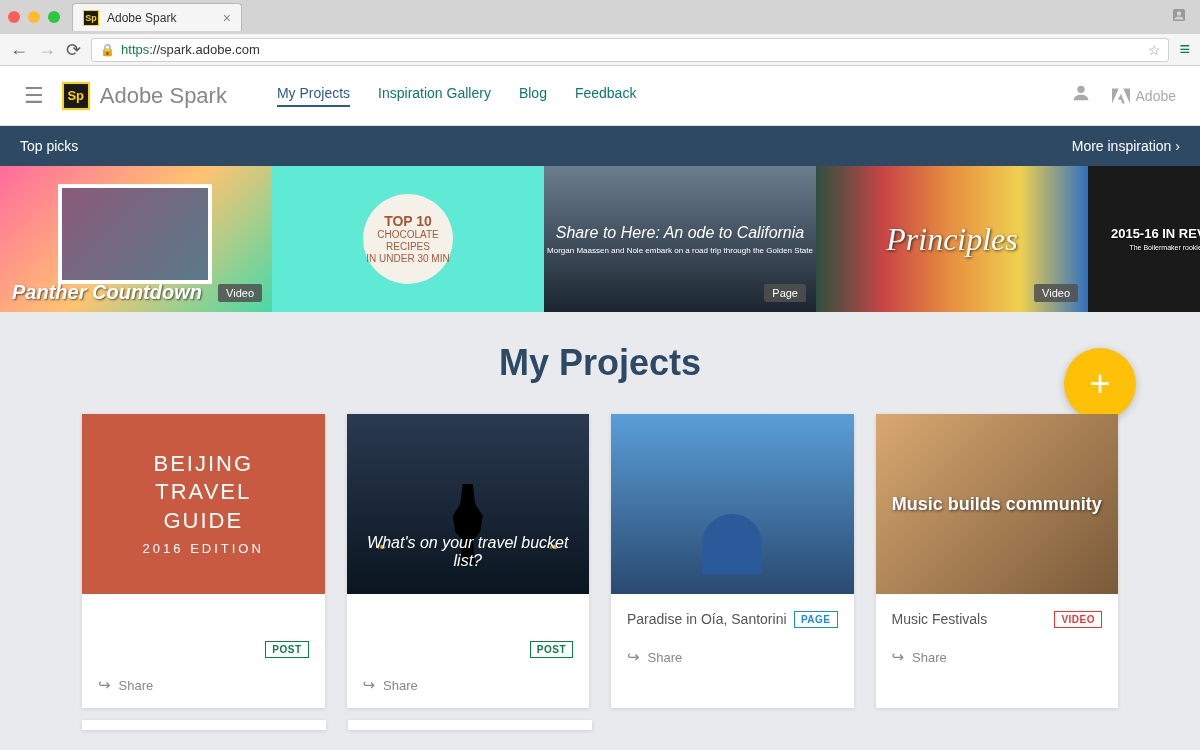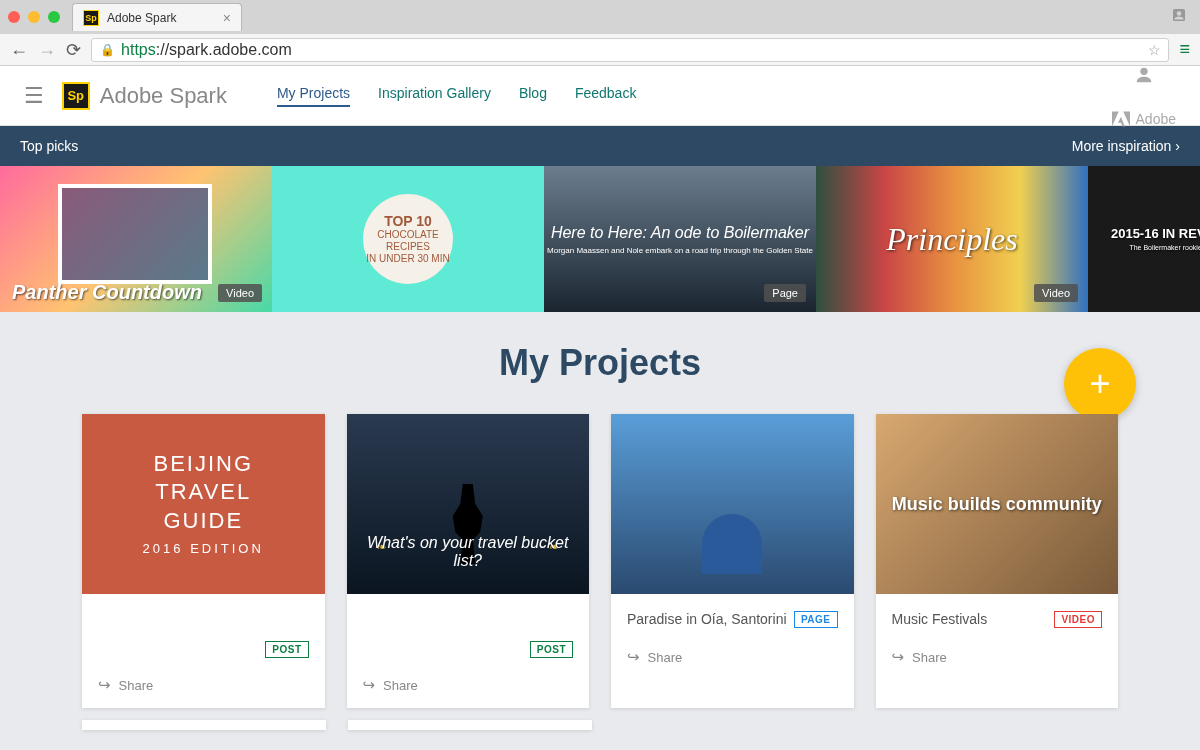--- a/index.html
+++ b/index.html
@@ -17,34 +17,34 @@
 .tab-favicon { width: 16px; height: 16px; background: #1a1a1a; display: flex; align-items: center; justify-content: center; font-size: 9px; color: #ffd200; font-weight: bold; border: 1px solid #ffd200; }
 .tab-title { font-size: 12px; color: #333; flex: 1; }
 .tab-close { font-size: 14px; color: #888; cursor: pointer; }
 .chrome-right { margin-left: auto; margin-right: 12px; color: #888; }
 
 .chrome-toolbar { background: #f5f5f5; height: 32px; display: flex; align-items: center; padding: 0 10px; gap: 10px; border-bottom: 1px solid #d0d0d0; }
 .nav-arrow { color: #5a5a5a; font-size: 18px; cursor: pointer; }
 .nav-arrow.disabled { color: #b0b0b0; }
 .url-bar { flex: 1; background: #fff; border: 1px solid #d0d0d0; border-radius: 3px; height: 24px; display: flex; align-items: center; padding: 0 8px; gap: 6px; }
 .lock-icon { color: #0b8043; font-size: 12px; }
-.url-text { font-size: 16px; color: #333; }
+.url-text { font-size: 13px; color: #333; }
 .url-proto { color: #0b8043; }
 .star-icon { color: #999; font-size: 14px; }
 .hamburger-green { color: #0b8043; font-size: 18px; }
 
 
 .app-header { background: #fff; height: 60px; display: flex; align-items: center; padding: 0 24px; border-bottom: 1px solid #e0e0e0; }
 .menu-icon { color: #888; font-size: 22px; cursor: pointer; margin-right: 18px; }
 .app-logo { width: 28px; height: 28px; background: #1a1a1a; border: 2px solid #ffd200; display: flex; align-items: center; justify-content: center; color: #ffd200; font-size: 13px; font-weight: bold; margin-right: 10px; }
 .app-name { font-size: 22px; color: #888; font-weight: 300; margin-right: 50px; }
 .nav-tabs { display: flex; gap: 28px; }
 .nav-tab { font-size: 14px; color: #0f766e; cursor: pointer; padding-bottom: 4px; }
 .nav-tab.active { color: #2d5a8e; border-bottom: 2px solid #2d5a8e; }
-.header-right { margin-left: auto; display: flex; align-items: center; gap: 20px; flex-direction: column; }
+.header-right { margin-left: auto; display: flex; gap: 20px; }
 .user-icon { color: #aaa; font-size: 20px; }
 .adobe-brand { display: flex; align-items: center; gap: 6px; color: #aaa; font-size: 14px; }
 
 
 .top-picks-bar { background: #2d4963; height: 40px; display: flex; align-items: center; padding: 0 20px; color: #fff; font-size: 14px; gap: 45px; }
 .top-picks-label { }
 .more-inspiration { margin-left: auto; cursor: pointer; }
 .chevron { margin-left: 4px; }
 
 
@@ -185,21 +185,21 @@
   <div class="pick-card">
     <div class="pick-circle">
       <div class="big">TOP 10</div>
       <div>CHOCOLATE</div>
       <div>RECIPES</div>
       <div>IN UNDER 30 MIN</div>
     </div>
   </div>
   <div class="pick-card">
     <div class="pick-center-text">
-      <div>Here to Here: An ode to Boilermaker</div>
+      <div>Share to Here: An ode to California</div>
       <div class="sub">Morgan Maassen and Nole embark on a road trip through the Golden State</div>
     </div>
     <div class="pick-badge">Page</div>
   </div>
   <div class="pick-card">
     <div class="pick-principles">Principles</div>
     <div class="pick-badge">Video</div>
   </div>
   <div class="pick-card">
     <div class="pick-review">

